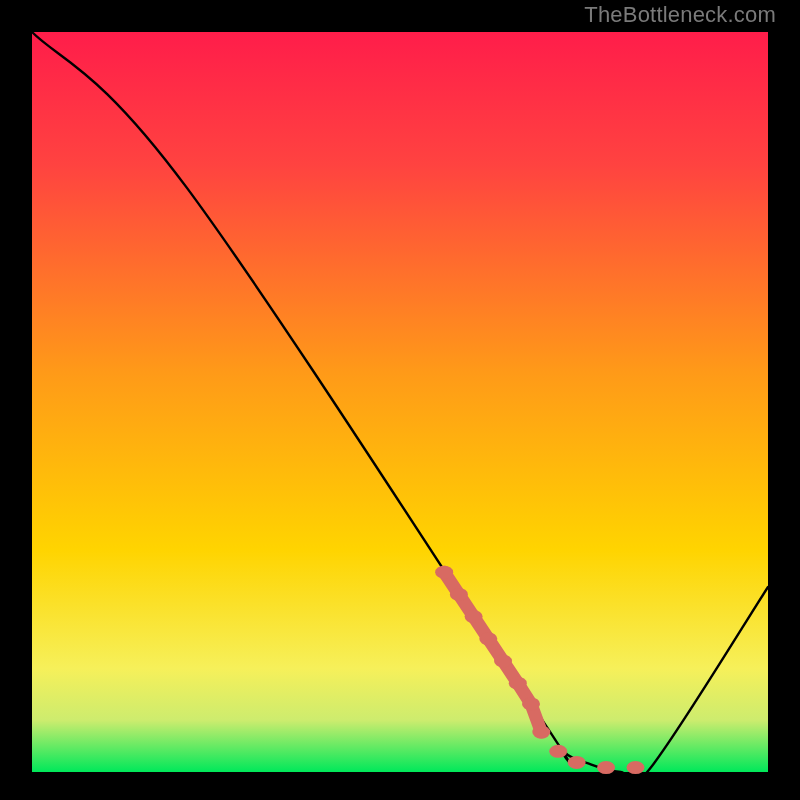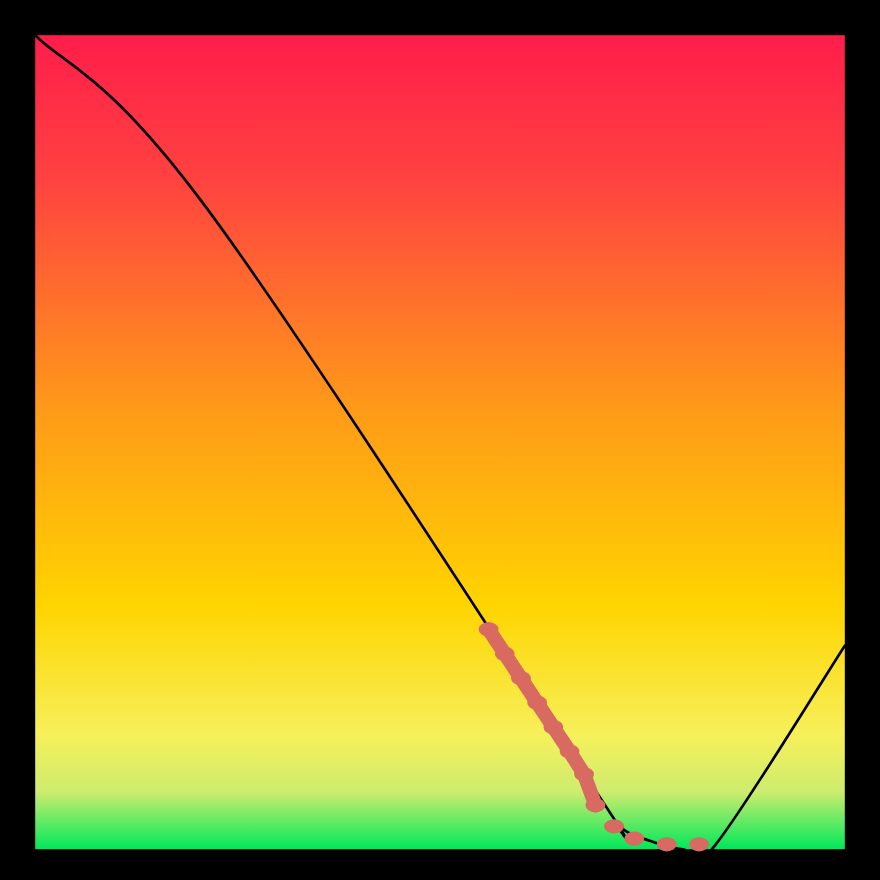--- a/index.html
+++ b/index.html
@@ -64,13 +64,14 @@
         <ellipse cx="517.76" cy="683.2" rx="9" ry="6.5" fill="#d86a62"></ellipse>
         <ellipse cx="531.0079999999999" cy="703.92" rx="9" ry="6.5" fill="#d86a62"></ellipse>
         <ellipse cx="541.3120000000001" cy="732.04" rx="9" ry="6.5" fill="#d86a62"></ellipse>
         <ellipse cx="558.24" cy="751.28" rx="9" ry="6.5" fill="#d86a62"></ellipse>
         <ellipse cx="576.64" cy="762.38" rx="9" ry="6.5" fill="#d86a62"></ellipse>
         <ellipse cx="606.08" cy="767.56" rx="9" ry="6.5" fill="#d86a62"></ellipse>
         <ellipse cx="635.52" cy="767.56" rx="9" ry="6.5" fill="#d86a62"></ellipse>
       </g>
 </svg>
 
+<div class="wm">TheBottleneck.com</div>
 </div>
 
 </body></html>

